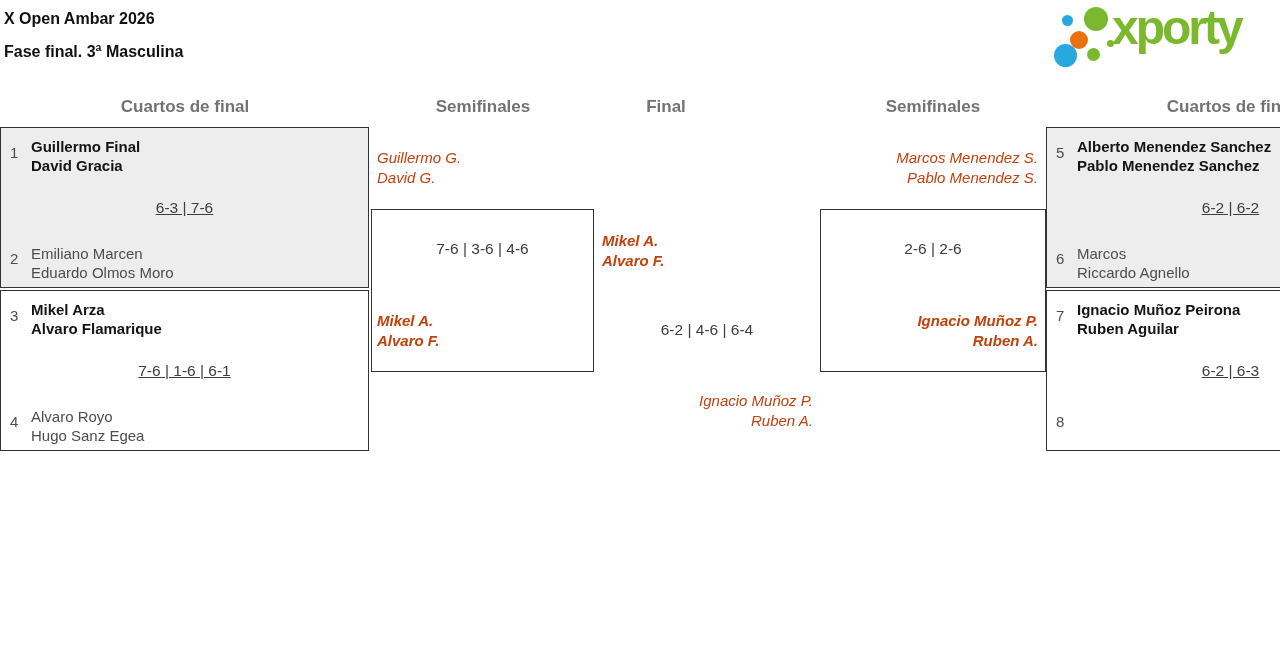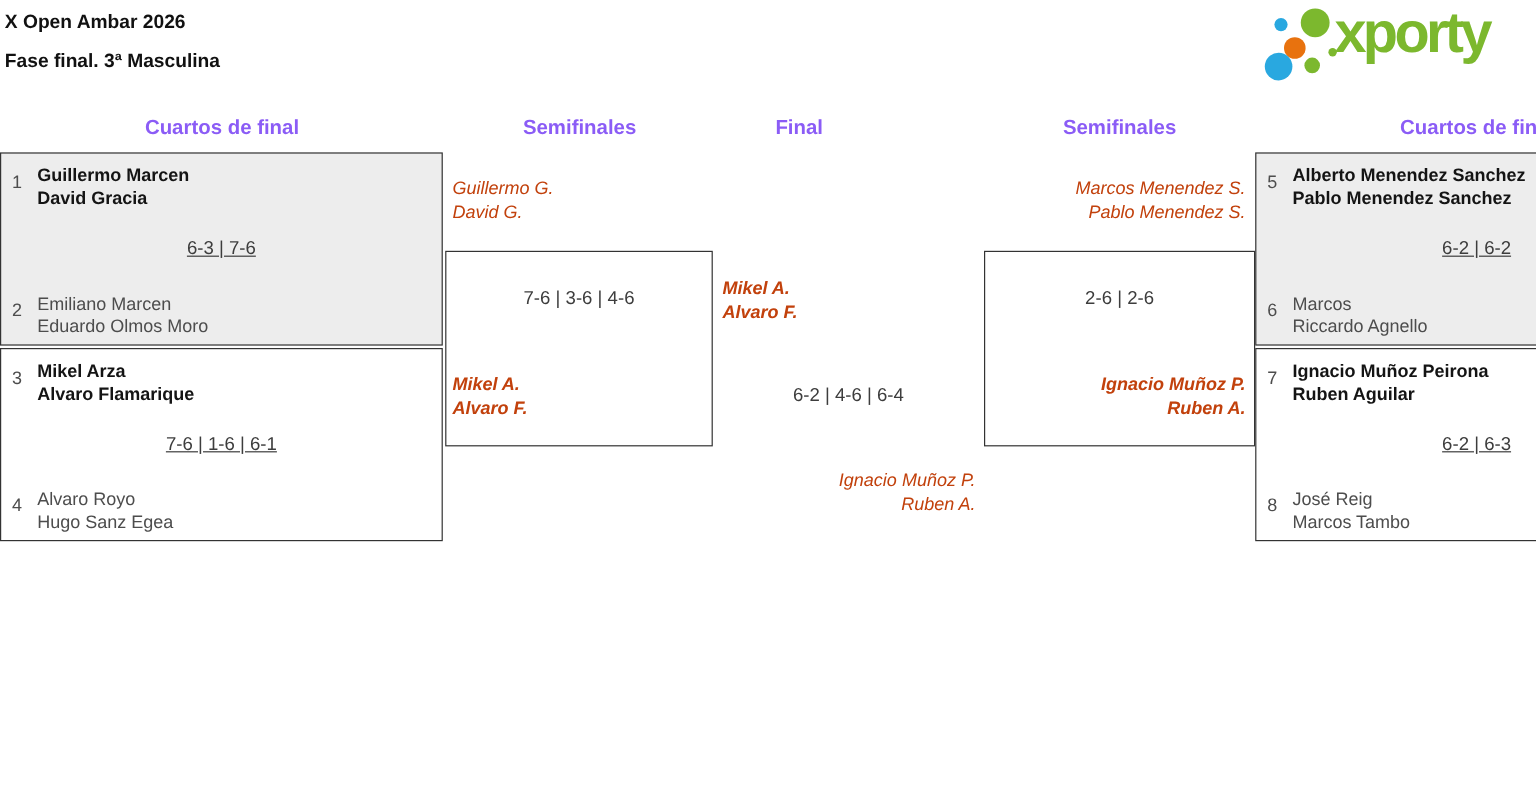--- a/index.html
+++ b/index.html
@@ -19,21 +19,21 @@
   .dot-blue-lg {left:6px; top:40px;width:23px;height:23px;background:#29a8e0;}
   .dot-green-sm{left:39px;top:44px;width:13px;height:13px;background:#7cb82e;}
   .dot-green-xs{left:59px;top:36px;width:7px; height:7px; background:#7cb82e;}
   .logo-text{
     position:absolute;left:64px;top:-4px;font-size:48px;font-weight:700;
     letter-spacing:-3px;color:#7cb82e;
   }
   
   .col-header{
     position:absolute;top:97px;transform:translateX(-50%);white-space:nowrap;
-    font-size:17px;font-weight:700;color:#8b5cf6;
+    font-size:17px;font-weight:700;color:#737373;
   }
   
   .box{
     position:absolute;box-sizing:border-box;border:1px solid #333333;background:#ffffff;
     cursor:pointer;
   }
   .box.gray{background:#ededed;}
   .seed{position:absolute;left:9px;font-size:15px;color:#4d4d4d;}
   .seed.top{top:16px;}
   .seed.bottom{top:122px;}
@@ -74,21 +74,21 @@
 
   <div class="col-header" style="left:185px;">Cuartos de final</div>
   <div class="col-header" style="left:483px;">Semifinales</div>
   <div class="col-header" style="left:666px;">Final</div>
   <div class="col-header" style="left:933px;">Semifinales</div>
   <div class="col-header" style="left:1231px;">Cuartos de final</div>
 
   <div class="box gray" style="left:0px;top:127px;width:369px;height:161px;">
     <span class="seed top">1</span>
     <div class="team top winner">
-      <span class="line">Guillermo Marcen</span>
+      <span class="line">Guillermo Final</span>
       <span class="line">David Gracia</span>
     </div>
     <div class="score">6-3 | 7-6</div>
     <span class="seed bottom">2</span>
     <div class="team bottom">
       <span class="line">Emiliano Marcen</span>
       <span class="line">Eduardo Olmos Moro</span>
     </div>
   </div>
 
@@ -153,19 +153,15 @@
   </div>
 
   <div class="box" style="left:1046px;top:290px;width:369px;height:161px;">
     <span class="seed top">7</span>
     <div class="team top winner">
       <span class="line">Ignacio Muñoz Peirona</span>
       <span class="line">Ruben Aguilar</span>
     </div>
     <div class="score">6-2 | 6-3</div>
     <span class="seed bottom">8</span>
-    <div class="team bottom">
-      <span class="line">José Reig</span>
-      <span class="line">Marcos Tambo</span>
-    </div>
   </div>
 
 </div>
 
 </body></html>

